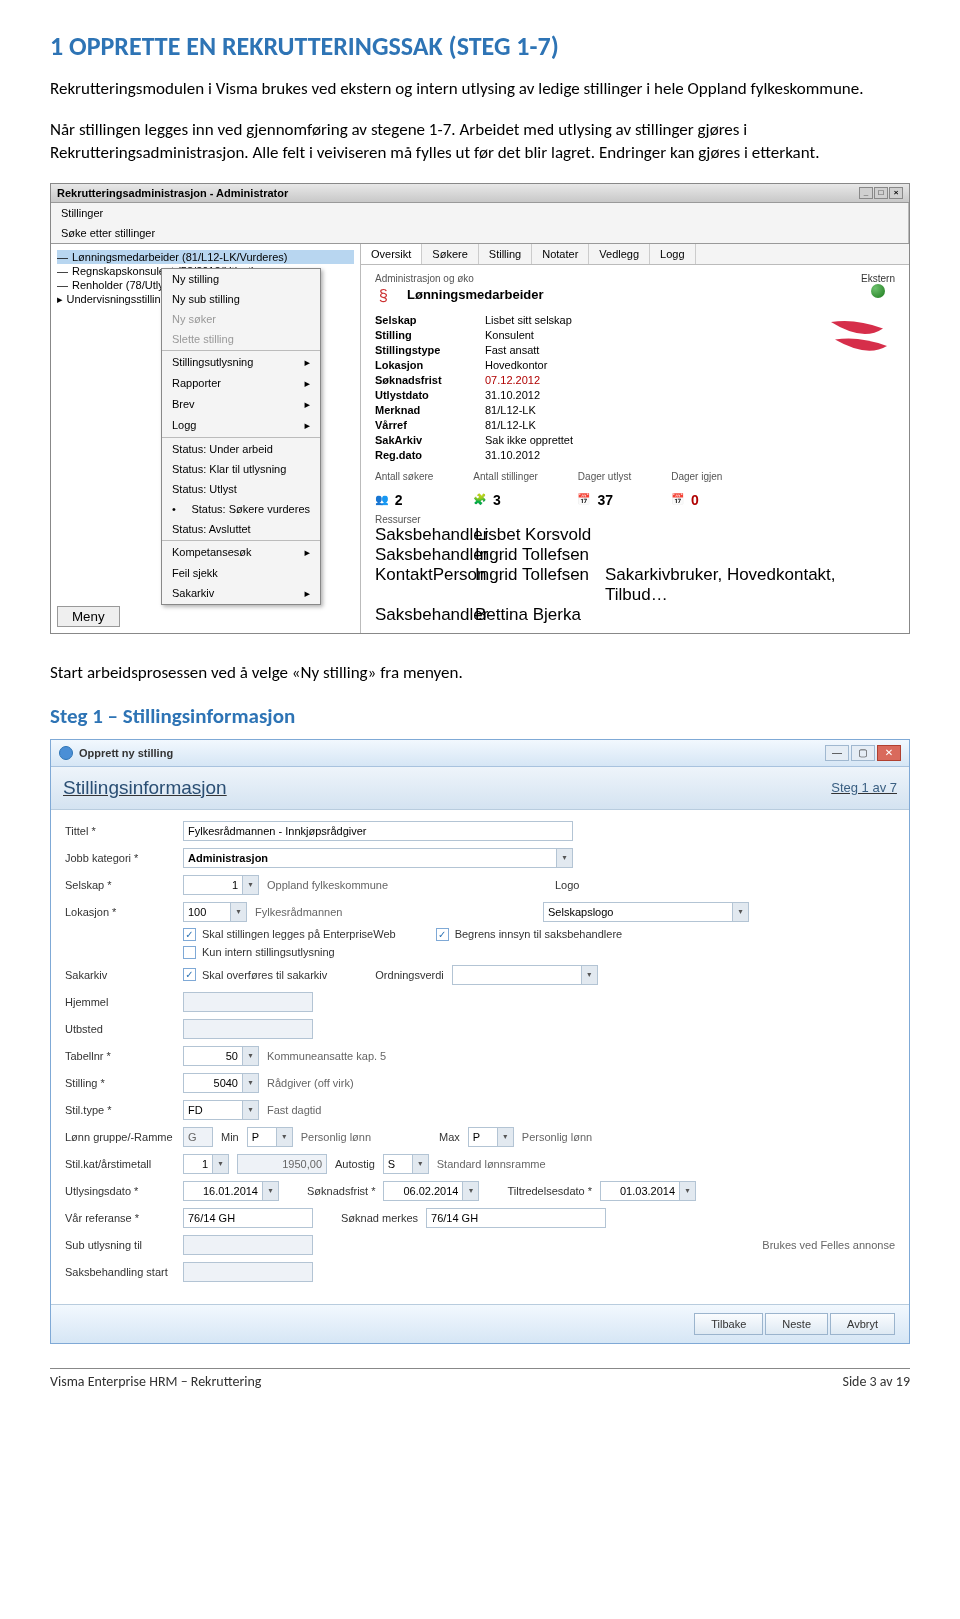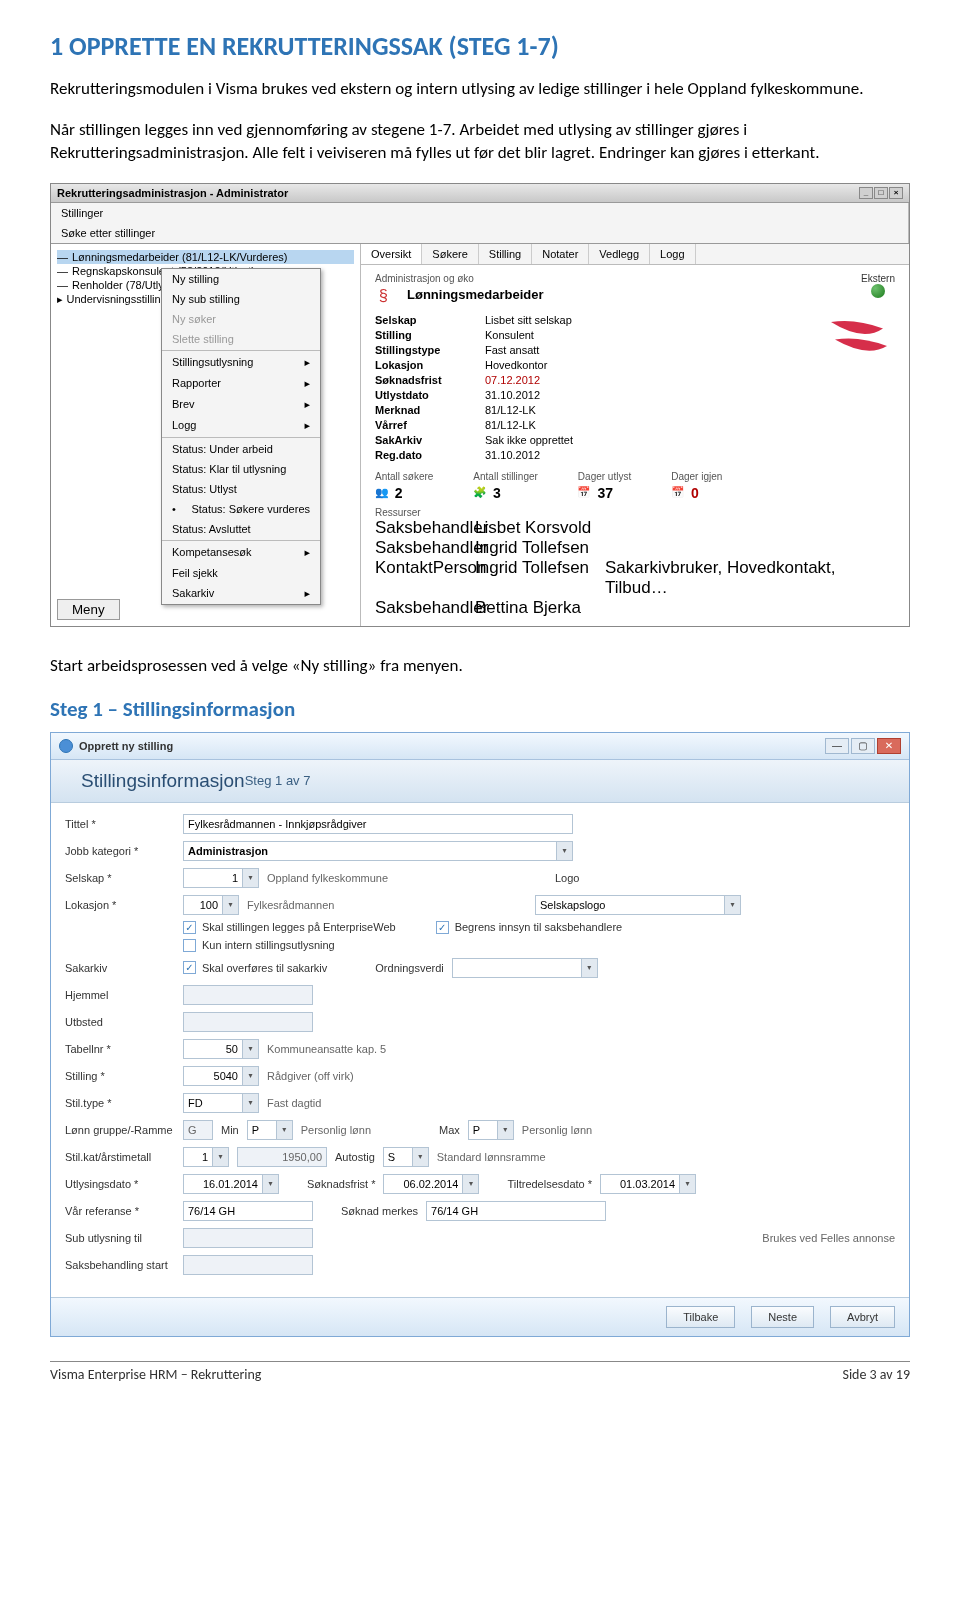--- a/index.html
+++ b/index.html
@@ -69,21 +69,21 @@
   .ov-sub { font-size: 10px; color: #555; }
   .ov-title { font-weight: bold; font-size: 13px; }
   .ov-ekstern { float: right; font-size: 10px; color: #333; text-align: center; }
   .globe { width: 14px; height: 14px; border-radius: 50%; background: radial-gradient(circle at 30% 30%, #6EC16E, #1B7A1B); display: block; margin: 0 auto; }
   .kv { display: grid; grid-template-columns: 100px 1fr 140px; column-gap: 10px; row-gap: 3px; align-items: center; }
   .kv .k { font-weight: bold; }
   .kv .v.red { color: #B00000; font-weight: normal; }
   .visma-logo { width: 80px; height: 48px; }
   .stats { display: flex; gap: 40px; margin: 10px 0 6px; }
   .stat { text-align: center; }
-  .stat .lbl { font-size: 10px; color: #555; margin-bottom: 3px; }
+  .stat .lbl { font-size: 10px; color: #555; margin-bottom: 10px; }
   .stat .row { display: flex; align-items: center; gap: 6px; }
   .stat .num { font-size: 14px; font-weight: bold; }
   .stat .num.red { color: #B00000; }
   .sico { width: 22px; height: 22px; }
   .ress .h { font-size: 10px; color: #555; margin-top: 6px; }
   .ress-grid { display: grid; grid-template-columns: 100px 130px 1fr; font-size: 17px; }
 
   p.bodytext.afterimg { margin-top: 4px; }
   h2.steg {
     color: #2E74B5;
@@ -108,40 +108,42 @@
     align-items: center;
     border-bottom: 1px solid #A8C2DE;
   }
   .tb-left { display: flex; align-items: center; gap: 6px; font-weight: bold; }
   .circ { width: 14px; height: 14px; border-radius: 50%; background: #4B8FD6; border: 1px solid #2E74B5; display:inline-block; }
   .wb2 { display: flex; gap: 2px; }
   .wb2 span { width: 24px; height: 16px; border: 1px solid #A0B8D0; background: #E5EDF5; display:inline-flex; align-items:center; justify-content:center; font-size:10px;}
   .wb2 span.close { background: #D96A5C; color:#fff; border-color:#B04030; }
   .header-b {
     background: linear-gradient(#EEF4FA,#D4E3F1);
-    padding: 10px 30px;
+    padding: 10px 12px;
     display: flex;
+    justify-content: space-between;
     align-items: center;
     border-bottom: 1px solid #B8CCDE;
+    text-decoration: underline;
   }
   .header-b .ttl { font-size: 19px; color: #2A4E73; }
   .header-b .stepn { font-size: 13px; color: #3A5F82; }
   .form-b { background: #fff; padding: 10px 14px 16px; }
   .frow { display: flex; align-items: center; margin-bottom: 5px; min-height: 22px; gap: 8px; }
   .flabel { width: 110px; font-size: 11px; color: #333; }
   .finput, .fsel {
     height: 20px; border: 1px solid #B3C4D4; background: #fff; font-size: 11px; padding: 0 4px;
   }
   .dd { display: inline-flex; }
   .dd .arr { width: 16px; background: #E2E9F0; border: 1px solid #B3C4D4; border-left: none; display:flex; align-items:center; justify-content:center; font-size:8px; color:#555; }
   .ro { background: #EEF2F7; color: #666; }
   .chk { width: 13px; height: 13px; border: 1px solid #7FA9D6; background: #fff; display:inline-flex; align-items:center; justify-content:center; font-size:10px; color:#2E74B5; }
   .chkrow { padding-left: 118px; display: flex; gap: 40px; align-items: center; margin-bottom: 5px; }
   .grp { display: flex; align-items: center; gap: 6px; }
-  .btnrow { background: linear-gradient(#F2F8FE,#D6E6F5); padding: 8px 14px; display:flex; justify-content:flex-end; gap:16px; border-top:1px solid #B8CCDE; }
+  .btnrow { background: linear-gradient(#F2F8FE,#D6E6F5); padding: 8px 14px; display:flex; justify-content:flex-end; gap:2px; border-top:1px solid #B8CCDE; }
   .btn-b { height: 22px; padding: 0 16px; border: 1px solid #9BB4CD; background: linear-gradient(#FAFCFE,#DEE9F3); font-size:11px; color:#333; cursor:pointer; }
 
   .footer {
     border-top: 1px solid #888;
     padding-top: 4px;
     font-size: 14px;
     display: flex;
     justify-content: space-between;
     color: #333;
     margin-top: 8px;
@@ -391,21 +393,21 @@
           <input class="finput" style="width: 60px; text-align: right;" value="1">
           <span class="arr">▾</span>
         </div>
       <span style="width:280px;color:#666">Oppland fylkeskommune</span>
       <span style="width:60px">Logo</span>
     </div>
 
     <div class="frow">
       <span class="flabel">Lokasjon *</span>
       <div class="dd">
-          <input class="finput" style="width: 40px; text-align: right;" value="100">
+          <input class="finput" style="width: 48px; " value="100">
           <span class="arr">▾</span>
         </div>
       <span style="width:280px;color:#666">Fylkesrådmannen</span>
       <div class="dd">
           <input class="finput" style="width: 190px;" value="Selskapslogo">
           <span class="arr">▾</span>
         </div>
     </div>
 
     <div class="chkrow">

